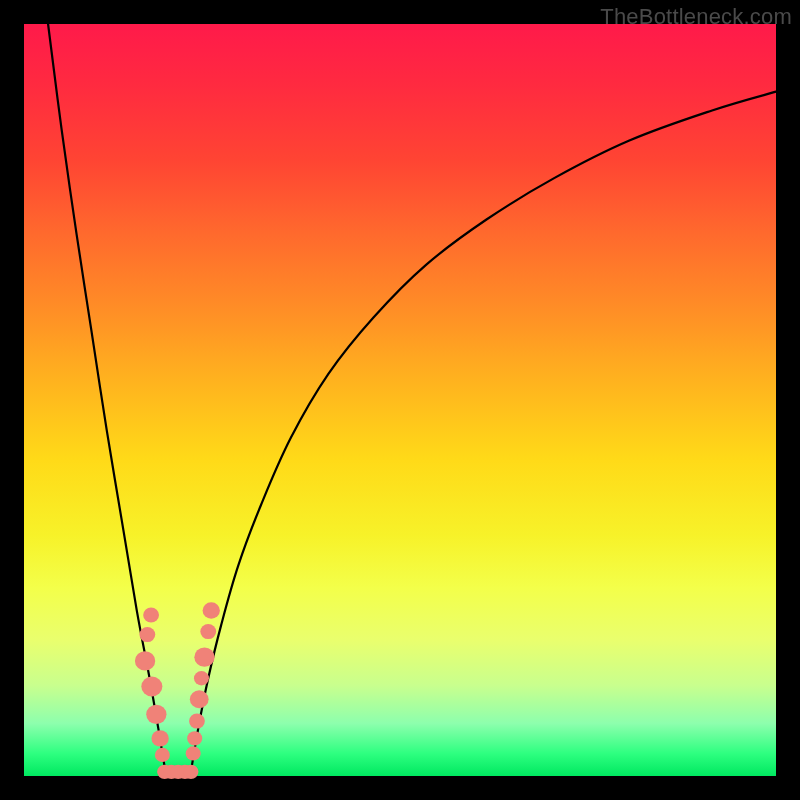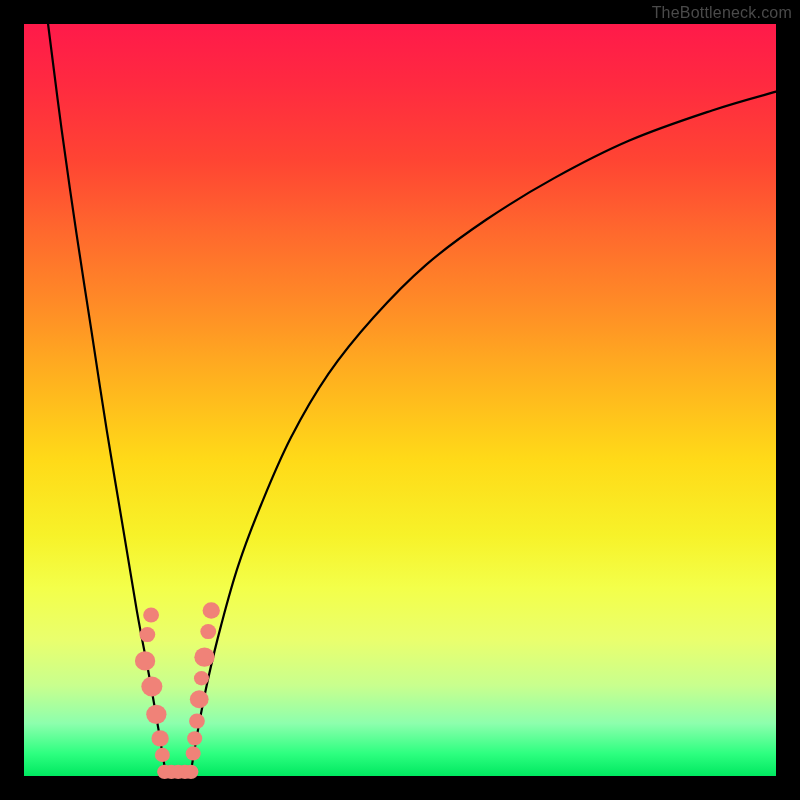--- a/index.html
+++ b/index.html
@@ -33,21 +33,21 @@
       #8dffad 93%,
       #2eff80 97%,
       #00e860 100%
     );
   }
   .watermark {
     position: absolute;
     top: 4px;
     right: 8px;
     color: #4a4a4a;
-    font-size: 16px;
+    font-size: 22px;
     letter-spacing: 0.2px;
     font-weight: 400;
     user-select: none;
   }
   svg.overlay {
     position: absolute;
     inset: 0;
   }
   .curve {
     fill: none;

